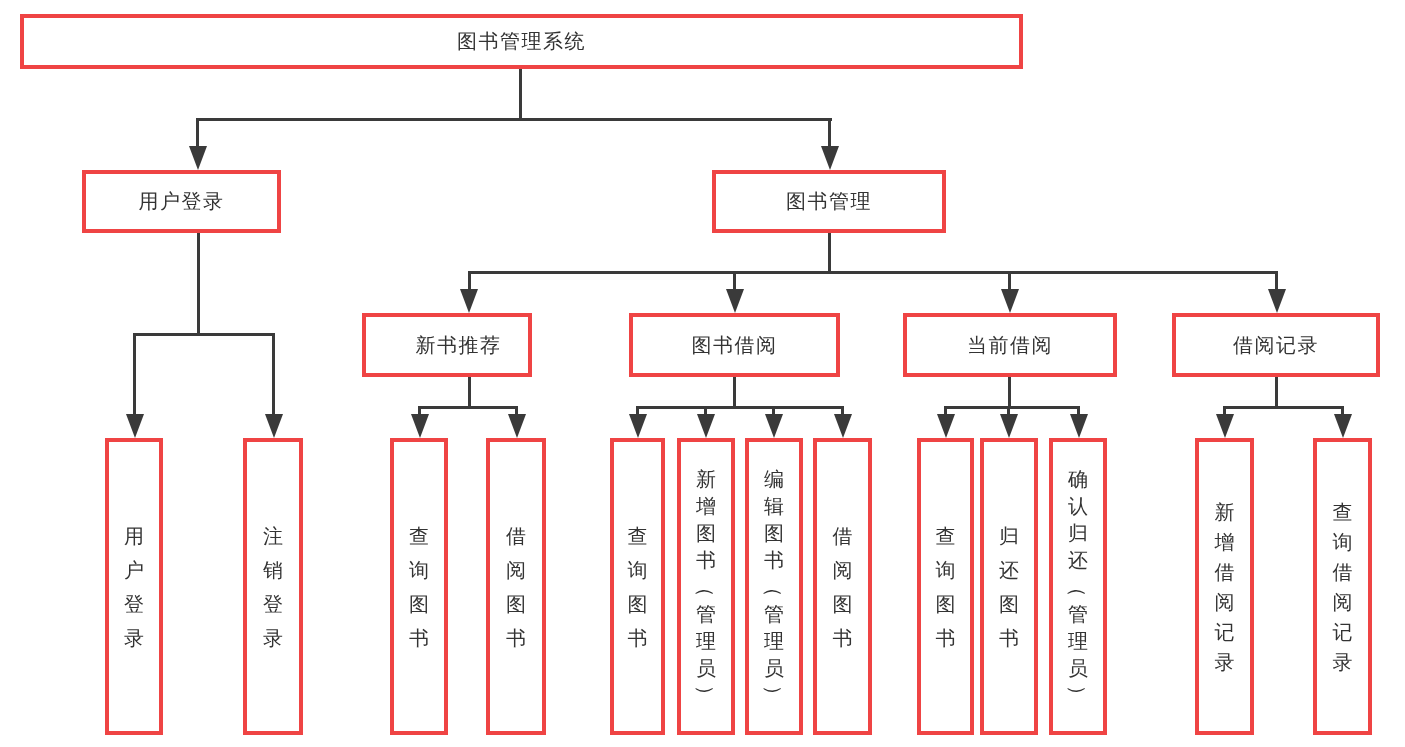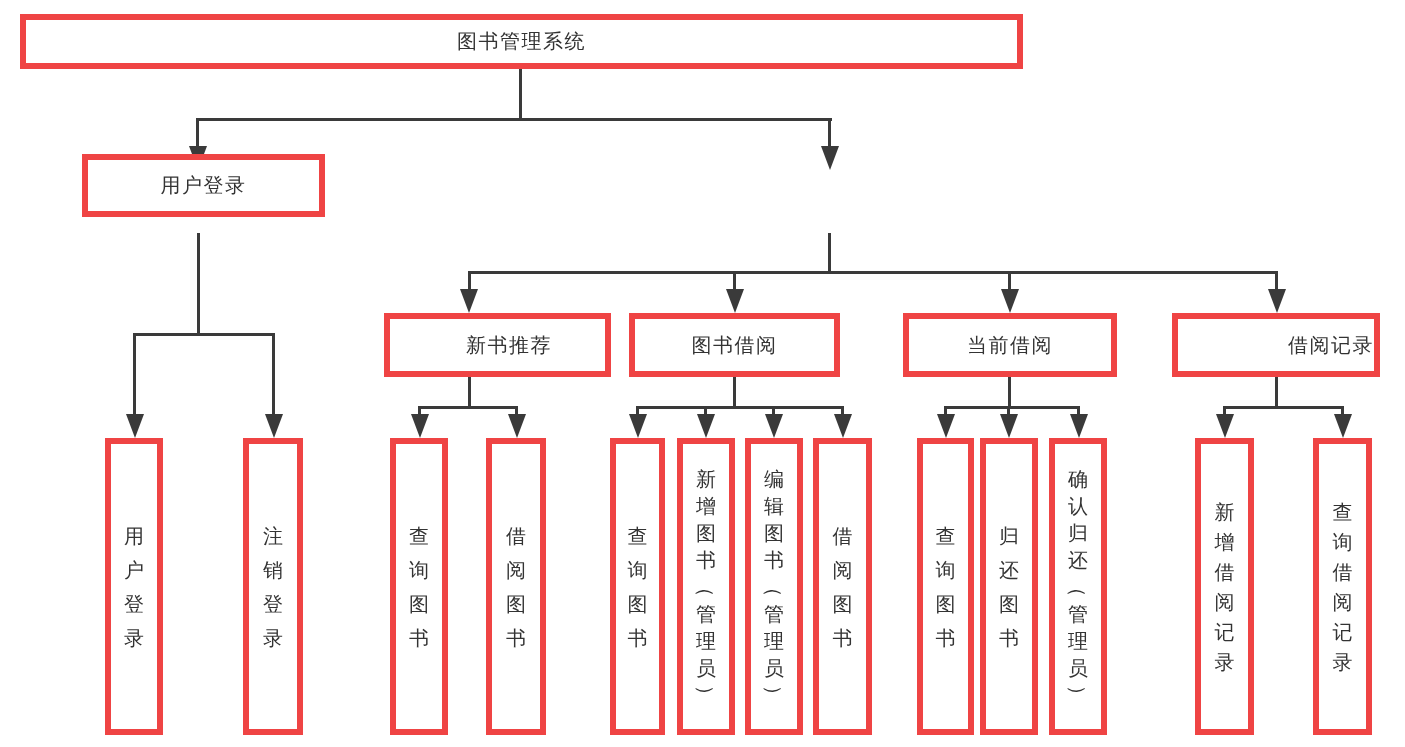--- a/index.html
+++ b/index.html
@@ -1,21 +1,21 @@
 <!DOCTYPE html>
 <html><head>
 <meta charset="utf-8">
 <style>
   html,body { margin:0; padding:0; background:#ffffff; }
   #diagram {
     position:relative; width:1405px; height:747px; background:#ffffff;
     font-family:"Liberation Sans", sans-serif; overflow:hidden;
   }
   .box {
-    position:absolute; background:#ffffff; border:6px solid #ef4444;
+    position:absolute; background:#ffffff; border:4px solid #ef4444;
     box-sizing:border-box; display:flex; align-items:center; justify-content:center;
     z-index:2;
   }
   .h-box span {
     font-size:20px; color:#333333; letter-spacing:1.5px; white-space:nowrap;
   }
   .v-box { flex-direction:column; }
   .vchar {
     width:24px; height:22px; display:flex; align-items:center; justify-content:center;
     font-size:20px; color:#333333; line-height:1;
@@ -34,34 +34,37 @@
 </style>
 </head>
 <body>
 
 <div id="diagram">
 
   <div class="box h-box" style="left:20px; top:14px; width:1003px; height:55px;">
     <span>图书管理系统</span>
   </div>
 
-  <div class="box h-box" style="left:82px; top:154px; width:243px; height:63px;text-align:right;">
+  <div class="box h-box" style="left:82px; top:170px; width:199px; height:63px;text-align:right;">
     <span>用户登录</span>
   </div>
-
-  <div class="box h-box" style="left:384px; top:313px; width:227px; height:64px;padding-left:23px;">
+  <div class="box h-box" style="left:712px; top:170px; width:234px; height:63px;">
+    <span>图书管理</span>
+  </div>
+
+  <div class="box h-box" style="left:362px; top:313px; width:170px; height:64px;padding-left:23px;">
     <span>新书推荐</span>
   </div>
   <div class="box h-box" style="left:903px; top:313px; width:214px; height:64px;">
     <span>当前借阅</span>
   </div>
   <div class="box h-box" style="left:629px; top:313px; width:211px; height:64px;">
     <span>图书借阅</span>
   </div>
-  <div class="box h-box" style="left:1172px; top:313px; width:208px; height:64px;justify-content:flex-end;">
+  <div class="box h-box" style="left:1172px; top:313px; width:208px; height:64px;">
     <span>借阅记录</span>
   </div>
 
 
 <div class="box v-box" style="left: 105px; top: 438px; width: 58px; height: 297px; gap: 12px;">
       <span class="vchar">用</span>
       <span class="vchar">户</span>
       <span class="vchar">登</span>
       <span class="vchar">录</span>
     </div>

